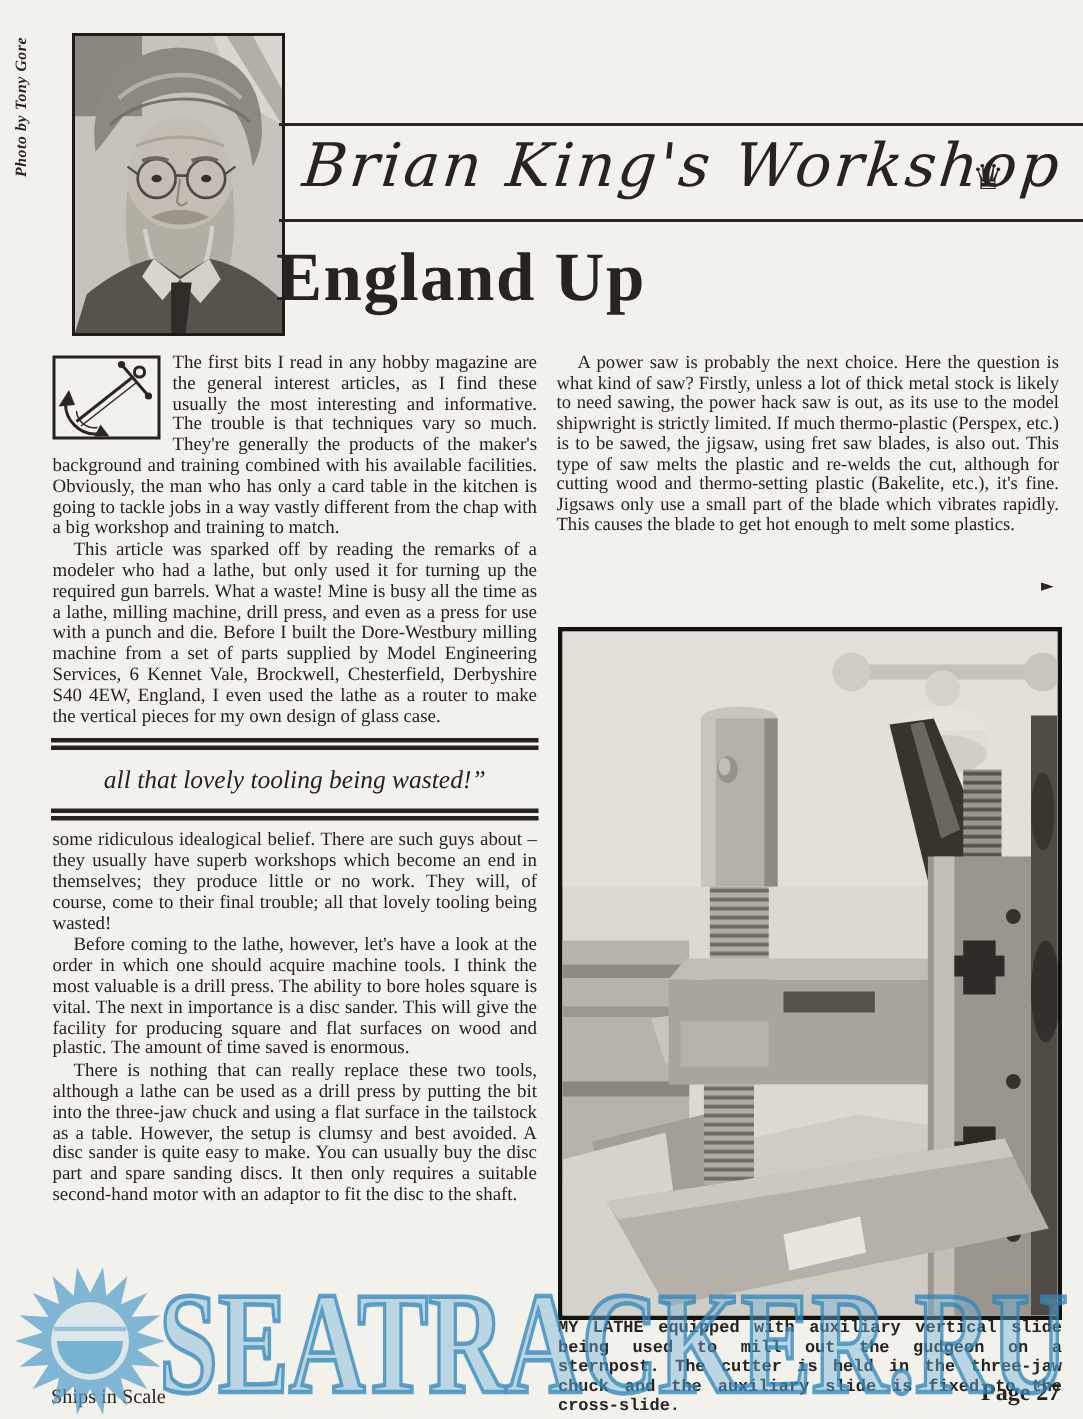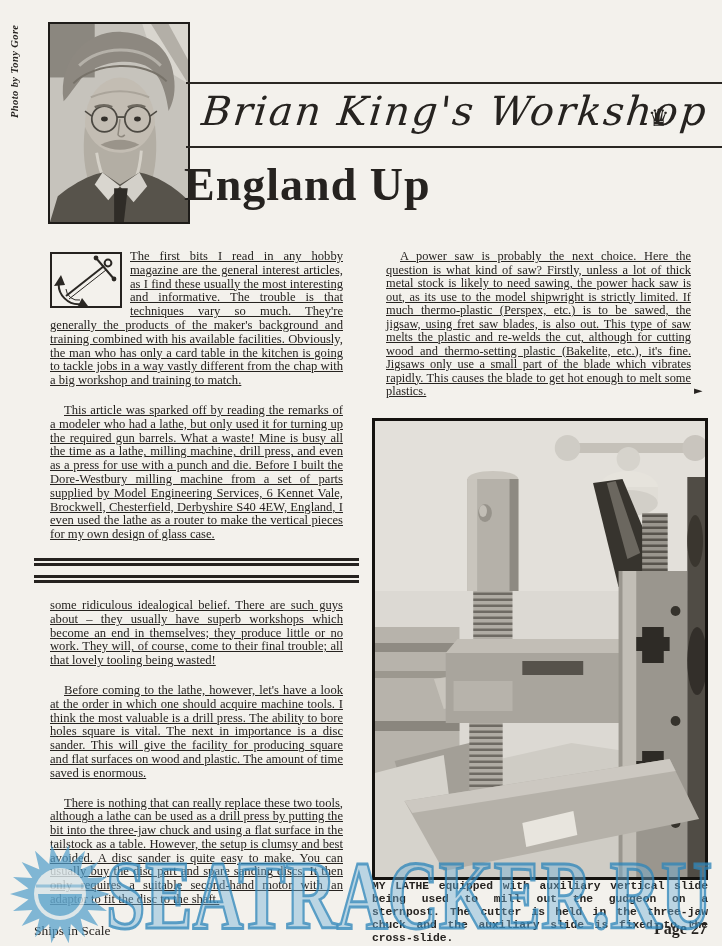--- a/index.html
+++ b/index.html
@@ -23,21 +23,21 @@
     font-style:italic; font-size:40px; letter-spacing:2px; transform:skewX(-6deg);
     white-space:nowrap;}
   .crown{position:absolute; left:648px; top:104px; font-family:"DejaVu Sans", sans-serif;
     font-size:24px;}
   .headline{position:absolute; left:184px; top:158px; font-size:46px; font-weight:bold;
     letter-spacing:1px; white-space:nowrap;}
   
   .col{position:absolute; top:234px; text-align:justify;}
   .col-left{left:34px; width:325px; font-size:12.6px; line-height:13.8px;}
   .col-right{left:370px; width:337px; font-size:12.4px; line-height:13.5px;}
-  .col p{margin:16px; padding:0;text-decoration:underline;}
+  .col p{margin:1px; padding:0;}
   .indent{text-indent:14px;}
   .anchor-box{float:left; width:72px; height:56px; border:2px solid #25221f;
     box-sizing:border-box; margin:2px 8px 1px 0; background:#f3f1ec;}
   .anchor-box svg{display:block; width:100%; height:100%;}
   
   .quote-block{margin:8px 0 6px 0;}
   .dbl-rule{height:8px; box-sizing:border-box; border-top:3px solid #25221f;
     border-bottom:3px solid #25221f;}
   .quote-text{text-align:center; font-style:italic; font-size:17px; line-height:21px;
     margin:9px 0; font-weight:500;}
@@ -116,20 +116,21 @@
           <circle cx="62" cy="25" r="2.4" fill="#2a2723"></circle>
           <polygon points="9,21 2,32 13,31" fill="#2a2723"></polygon>
           <polygon points="36,52 25,54 30,44" fill="#2a2723"></polygon>
         </svg>
       </span><span>The first bits I read in any hobby magazine are the general interest articles, as I find these usually the most interesting and informative. The trouble is that techniques vary so much. They're generally the products of the maker's background and training combined with his available facilities. Obviously, the man who has only a card table in the kitchen is going to tackle jobs in a way vastly different from the chap with a big workshop and training to match.</span>
     </p>
     <p class="indent">This article was sparked off by reading the remarks of a modeler who had a lathe, but only used it for turning up the required gun barrels. What a waste! Mine is busy all the time as a lathe, milling machine, drill press, and even as a press for use with a punch and die. Before I built the Dore-Westbury milling machine from a set of parts supplied by Model Engineering Services, 6 Kennet Vale, Brockwell, Chesterfield, Derbyshire S40 4EW, England, I even used the lathe as a router to make the vertical pieces for my own design of glass case.</p>
     <div class="quote-block">
       <div class="dbl-rule"></div>
       <div class="quote-text">
+        <div>all that lovely tooling being wasted!”</div>
       </div>
       <div class="dbl-rule"></div>
     </div>
     <p>some ridiculous idealogical belief. There are such guys about – they usually have superb workshops which become an end in themselves; they produce little or no work. They will, of course, come to their final trouble; all that lovely tooling being wasted!</p>
     <p class="indent">Before coming to the lathe, however, let's have a look at the order in which one should acquire machine tools. I think the most valuable is a drill press. The ability to bore holes square is vital. The next in importance is a disc sander. This will give the facility for producing square and flat surfaces on wood and plastic. The amount of time saved is enormous.</p>
     <p class="indent">There is nothing that can really replace these two tools, although a lathe can be used as a drill press by putting the bit into the three-jaw chuck and using a flat surface in the tailstock as a table. However, the setup is clumsy and best avoided. A disc sander is quite easy to make. You can usually buy the disc part and spare sanding discs. It then only requires a suitable second-hand motor with an adaptor to fit the disc to the shaft.</p>
   </div>
 
   <div class="col col-right">
     <p class="indent">A power saw is probably the next choice. Here the question is what kind of saw? Firstly, unless a lot of thick metal stock is likely to need sawing, the power hack saw is out, as its use to the model shipwright is strictly limited. If much thermo-plastic (Perspex, etc.) is to be sawed, the jigsaw, using fret saw blades, is also out. This type of saw melts the plastic and re-welds the cut, although for cutting wood and thermo-setting plastic (Bakelite, etc.), it's fine. Jigsaws only use a small part of the blade which vibrates rapidly. This causes the blade to get hot enough to melt some plastics.</p>

